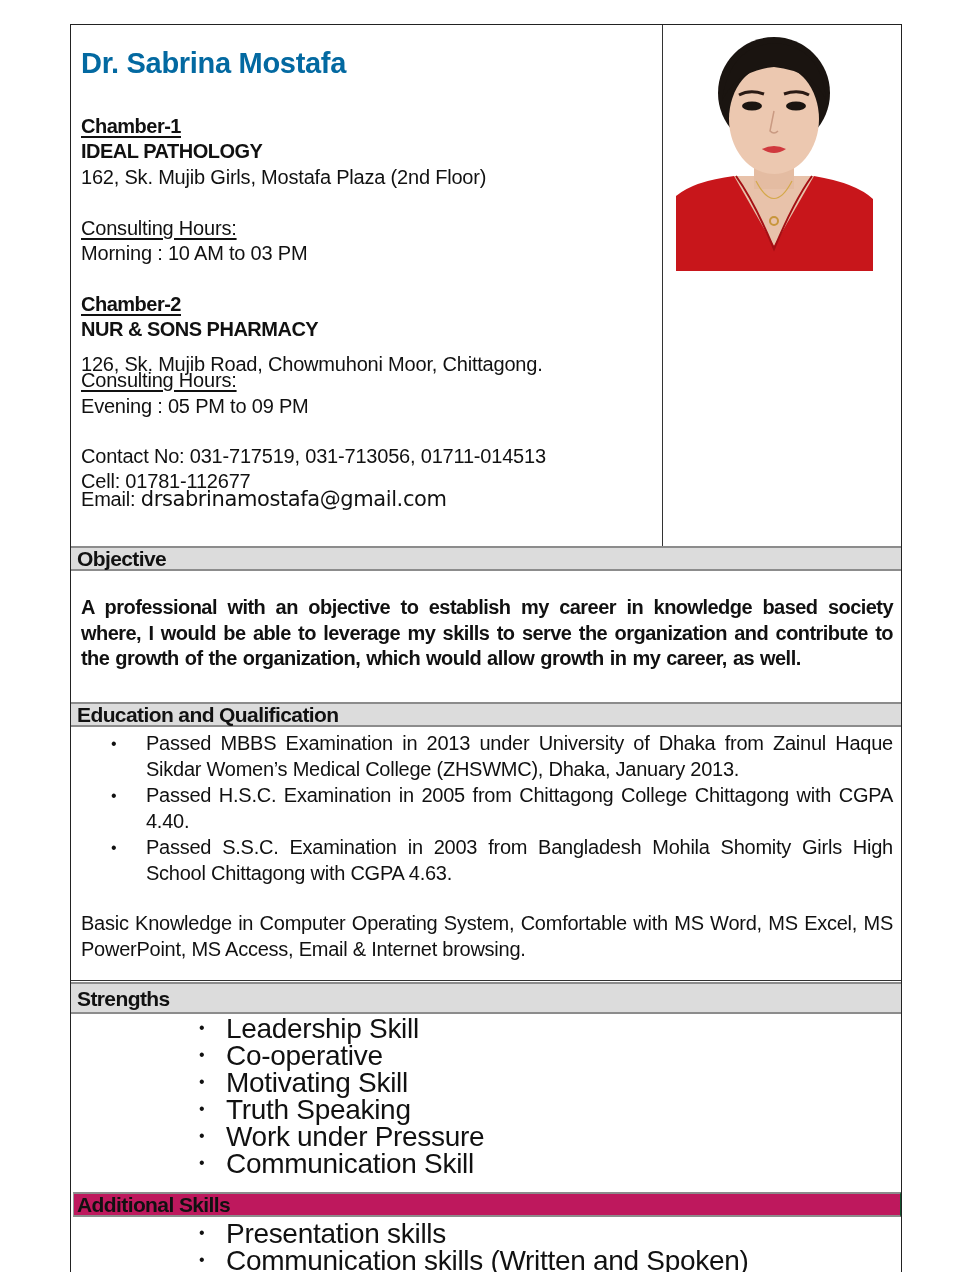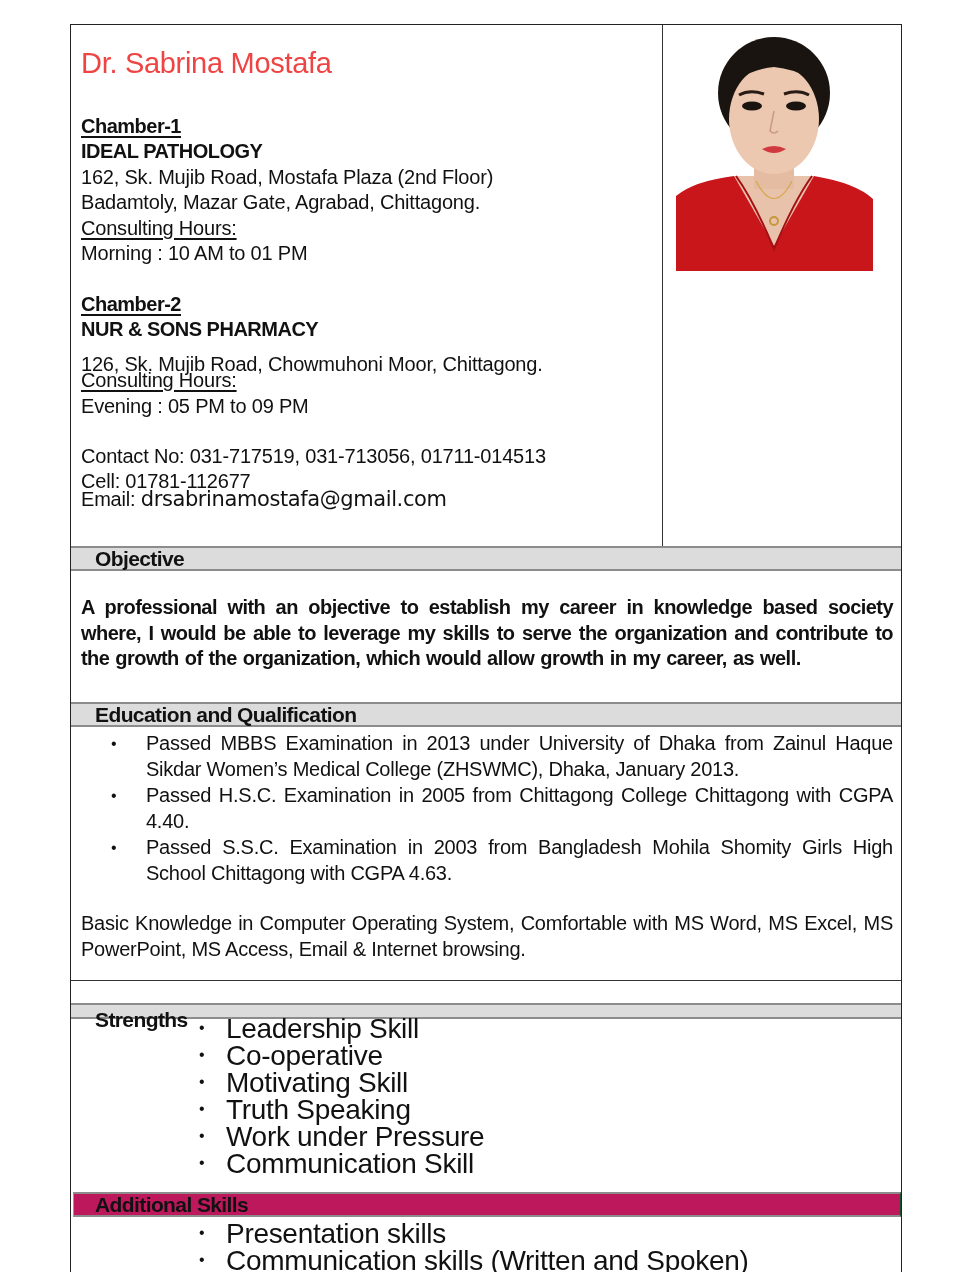--- a/index.html
+++ b/index.html
@@ -4,31 +4,31 @@
 <style>
   html, body { margin: 0; padding: 0; background: #ffffff; }
   body { width: 966px; height: 1272px; overflow: hidden; position: relative;
          font-family: "Liberation Sans", sans-serif; color: #111; }
   .sheet { position: absolute; left: 70px; top: 24px; width: 832px; height: 1260px;
            border: 1px solid #222; border-bottom: none; box-sizing: border-box; }
   .top { position: absolute; left: 0; top: 0; width: 830px; height: 521px; }
   .top-left { position: absolute; left: 0; top: 0; width: 592px; height: 521px;
               border-right: 1px solid #333; box-sizing: border-box; }
   .top-right { position: absolute; left: 592px; top: 0; width: 238px; height: 521px; }
-  .name { position: absolute; left: 10px; top: 22px; font-size: 29px; font-weight: normal;
-          letter-spacing: -0.3px; margin: 0; color: #ef4444; }
+  .name { position: absolute; left: 10px; top: 22px; font-size: 29px; font-weight: bold;
+          letter-spacing: -0.3px; margin: 0; color: #0369a1; }
   .line { position: absolute; left: 10px; font-size: 20px; line-height: 25px; white-space: nowrap;
           letter-spacing: -0.2px; }
   .u { text-decoration: underline; text-underline-offset: 3px; }
   .b { font-weight: bold; letter-spacing: -0.5px; }
   .email { font-family: "DejaVu Sans", sans-serif; font-size: 21px; letter-spacing: -0.4px; color: #111; }
   .photo { position: absolute; left: 11px; top: 6px; width: 200px; height: 240px; }
   .band { position: absolute; left: 0; width: 830px; height: 25px; background: #dcdcdc;
           border-top: 2px solid #8c8c8c; border-bottom: 2px solid #8c8c8c; box-sizing: border-box;
-          font-size: 21px; line-height: 22px; padding-left: 24px; letter-spacing: -0.6px; font-weight: bold; }
+          font-size: 21px; line-height: 22px; padding-left: 6px; letter-spacing: -0.6px; font-weight: bold; }
   .band.inset { left: 2px; width: 828px; border-left: 1px solid #999; border-right: 1px solid #14532d;
                 background: #be185d; }
   .sep { position: absolute; left: 0; width: 830px; height: 1px; background: #333; }
   .para { position: absolute; left: 10px; width: 812px; font-size: 20px; line-height: 25.5px;
           text-align: justify; text-align-last: left; letter-spacing: -0.2px; }
   .para.bold { font-weight: bold; letter-spacing: -0.55px; word-spacing: 1px; }
   .edu-item { position: absolute; left: 75px; width: 747px; font-size: 20px; line-height: 25.5px;
               text-align: justify; text-align-last: left; letter-spacing: -0.25px; }
   .bullet { position: absolute; font-size: 16px; line-height: 25px; }
   .edu-bullet { left: 40px; }
@@ -40,24 +40,23 @@
 <body>
 
 <div class="sheet">
 
   <div class="top">
     <div class="top-left">
       <h1 class="name">Dr. Sabrina Mostafa</h1>
 
       <div class="line b u" style="top:89px">Chamber-1</div>
       <div class="line b" style="top:114px">IDEAL PATHOLOGY</div>
-      <div class="line" style="top:140px">162, Sk. Mujib Road, Mostafa Plaza (2nd Floor)</div>
-      <div class="line" style="top:165px">Badamtoly, Mazar Gate, Agrabad, Chittagong.</div>
+      <div class="line" style="top:140px">162, Sk. Mujib Girls, Mostafa Plaza (2nd Floor)</div>
       <div class="line u" style="top:191px">Consulting Hours:</div>
-      <div class="line" style="top:216px">Morning : 10 AM to 01 PM</div>
+      <div class="line" style="top:216px">Morning : 10 AM to 03 PM</div>
 
       <div class="line b u" style="top:267px">Chamber-2</div>
       <div class="line b" style="top:292px">NUR &amp; SONS PHARMACY</div>
       <div class="line" style="top:327px">126, Sk. Mujib Road, Chowmuhoni Moor, Chittagong.</div>
       <div class="line u" style="top:343px">Consulting Hours:</div>
       <div class="line" style="top:369px">Evening : 05 PM to 09 PM</div>
 
       <div class="line" style="top:419px">Contact No: 031-717519, 031-713056, 01711-014513</div>
       <div class="line" style="top:444px">Cell: 01781-112677</div>
       <div class="line" style="top:462px">
@@ -110,21 +109,21 @@
     <div class="edu-item" style="top:706px">Passed MBBS Examination in 2013 under University of Dhaka from Zainul Haque Sikdar Women’s Medical College (ZHSWMC), Dhaka, January 2013.</div>
     <span class="bullet edu-bullet" style="top:758px">•</span>
     <div class="edu-item" style="top:758px">Passed H.S.C. Examination in 2005 from Chittagong College Chittagong with CGPA 4.40.</div>
     <span class="bullet edu-bullet" style="top:810px">•</span>
     <div class="edu-item" style="top:810px">Passed S.S.C. Examination in 2003 from Bangladesh Mohila Shomity Girls High School Chittagong with CGPA 4.63.</div>
   </div>
 
   <div class="para" style="top:886px; letter-spacing:-0.25px">Basic Knowledge in Computer Operating System, Comfortable with MS Word, MS Excel, MS PowerPoint, MS Access, Email &amp; Internet browsing.</div>
 
   <div class="sep" style="top:955px"></div>
-  <div class="band" style="top:978px; height:16px; line-height:30px">
+  <div class="band" style="top:957px; height:32px; line-height:30px">
     <span>Strengths</span>
   </div>
   <div>
     <span class="bullet s-bullet" style="top:990px">•</span>
     <div class="s-item" style="top:990px">Leadership Skill</div>
     <span class="bullet s-bullet" style="top:1017px">•</span>
     <div class="s-item" style="top:1017px">Co-operative</div>
     <span class="bullet s-bullet" style="top:1044px">•</span>
     <div class="s-item" style="top:1044px">Motivating Skill</div>
     <span class="bullet s-bullet" style="top:1071px">•</span>

